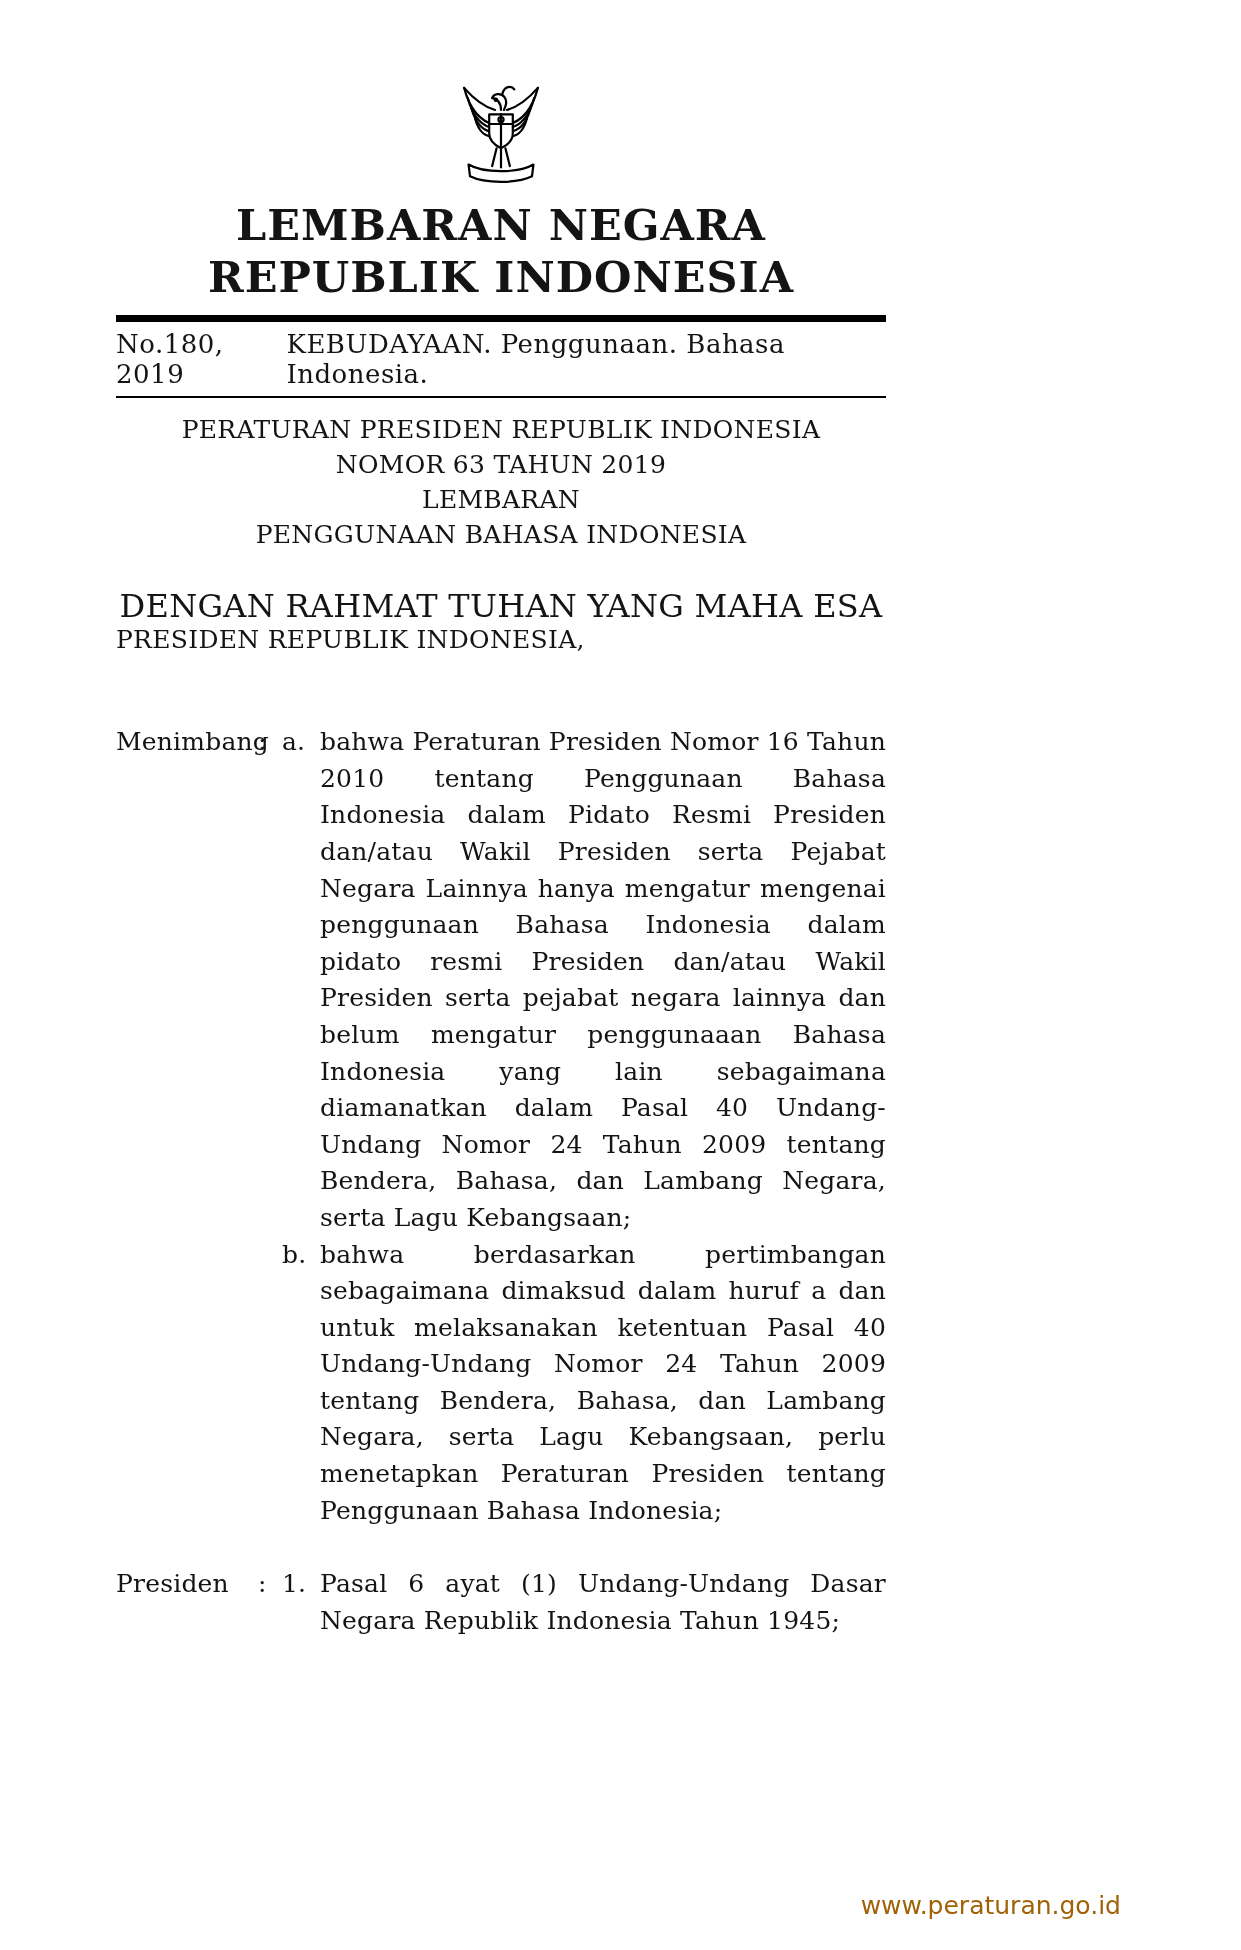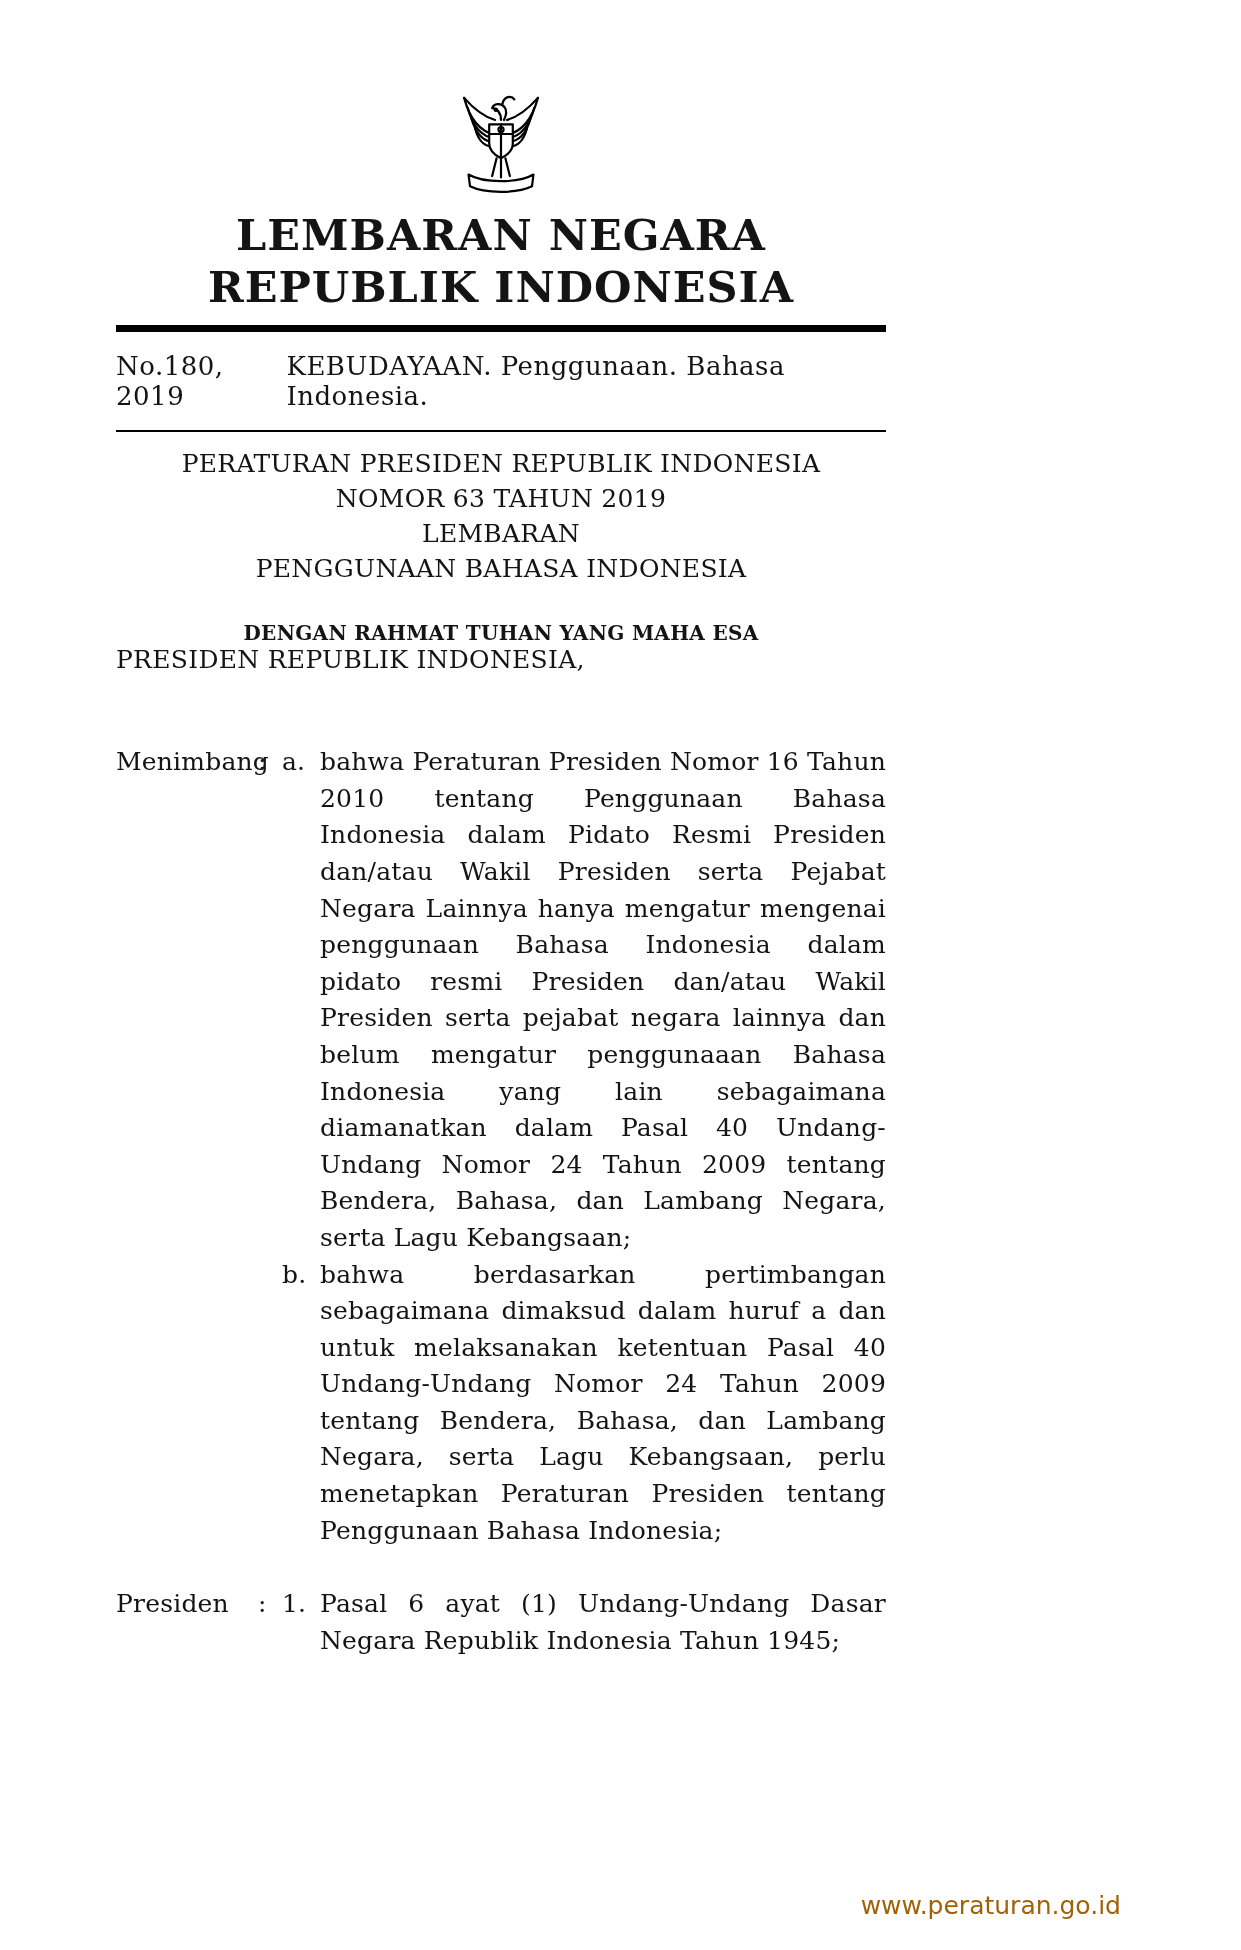--- a/index.html
+++ b/index.html
@@ -13,21 +13,21 @@
     height: 1950px;
     margin: 0 auto;
     background: #ffffff;
     font-family: "DejaVu Serif", serif;
     color: #141414;
     overflow: hidden;
   }
   .col {
     position: absolute;
     left: 116px;
-    top: 10px;
+    top: 0;
     width: 770px;
   }
   .emblem-wrap {
     display: flex;
     justify-content: center;
     margin-top: 60px;
   }
   .gazette-title {
     text-align: center;
     font-weight: bold;
@@ -42,40 +42,39 @@
     margin: 12px 0 0 0;
   }
   .issue-row {
     display: flex;
     align-items: center;
     font-size: 26px;
     margin-top: 7px;
     letter-spacing: 0.5px;
   }
   .subject-line {
-    margin: 12px auto;
+    margin: 0 auto;
   }
   .thin-rule {
     border: 0;
     border-top: 2px solid #000;
     margin: 7px 0 0 0;
   }
   .doc-title {
     text-align: center;
     font-size: 25px;
     line-height: 35px;
     margin-top: 14px;
     letter-spacing: 0.3px;
   }
   .invocation {
     text-align: center;
-    font-size: 20px;
+    font-size: 32px;
     margin-top: 35px;
     letter-spacing: 0.3px;
-    font-weight: bold;
   }
   .issuer {
     font-size: 25px;
     letter-spacing: 0.3px;
   }
   .clause {
     display: grid;
     grid-template-columns: 142px 24px 38px auto;
     font-size: 25px;
     line-height: 36.6px;

